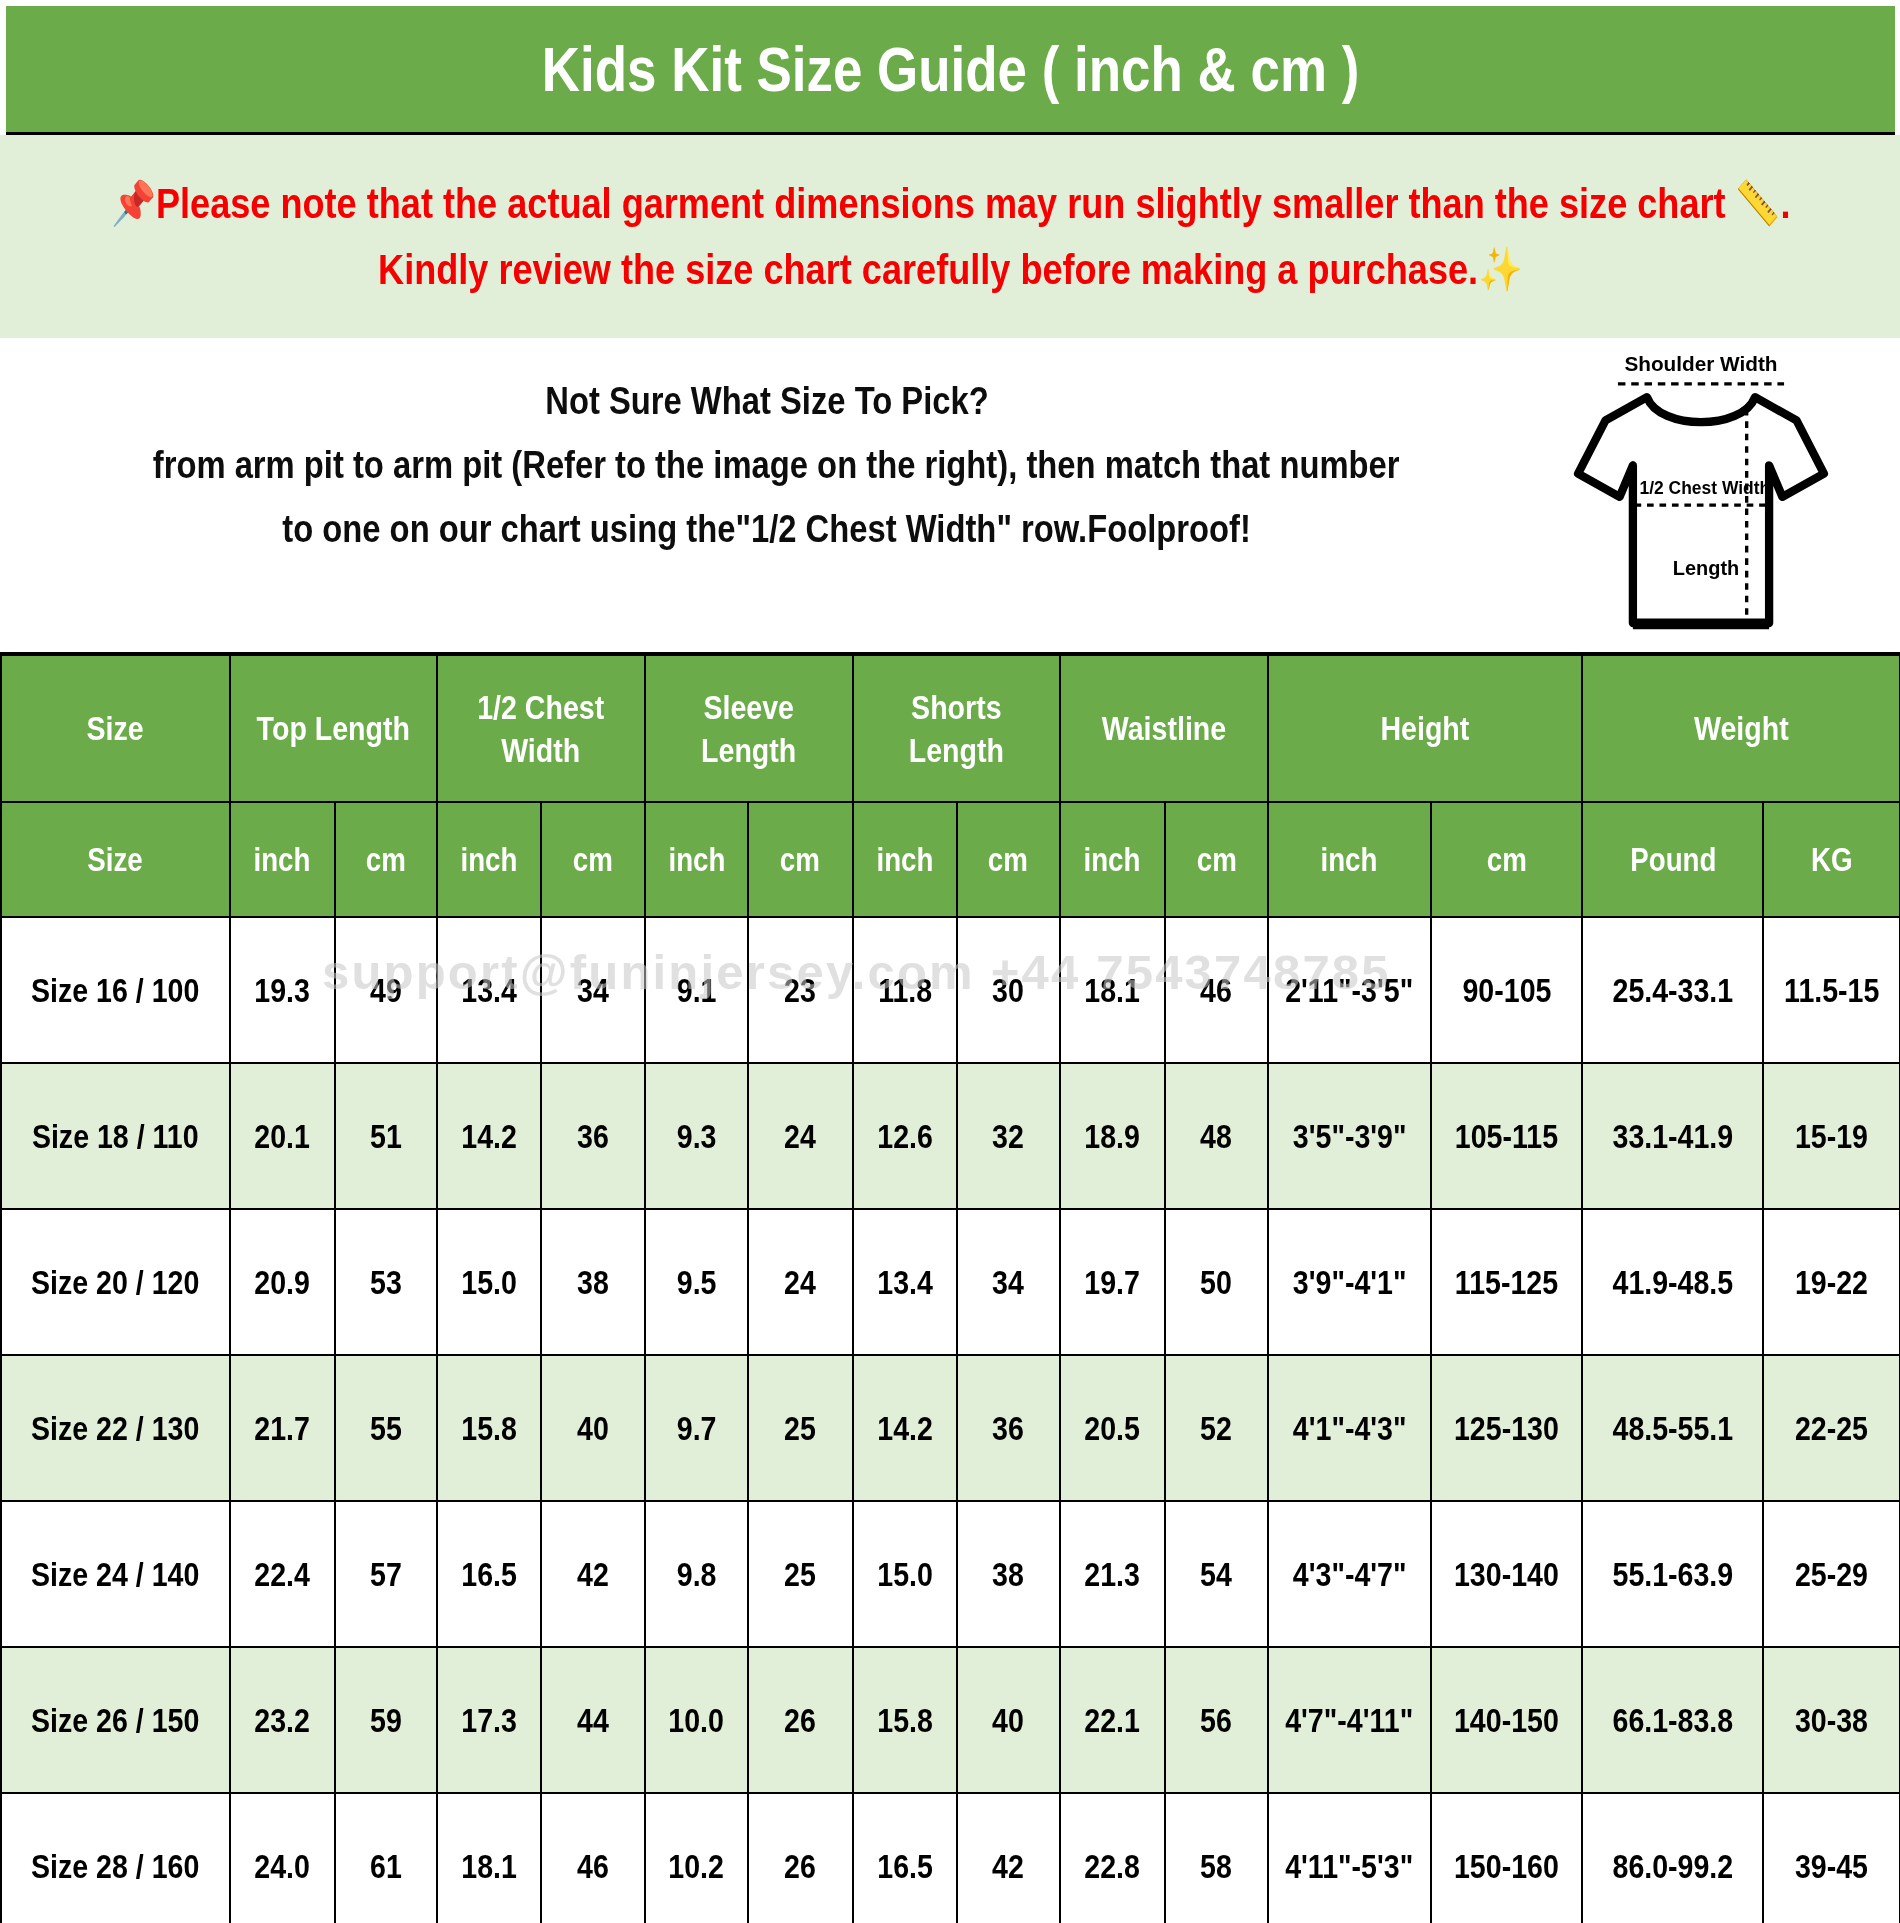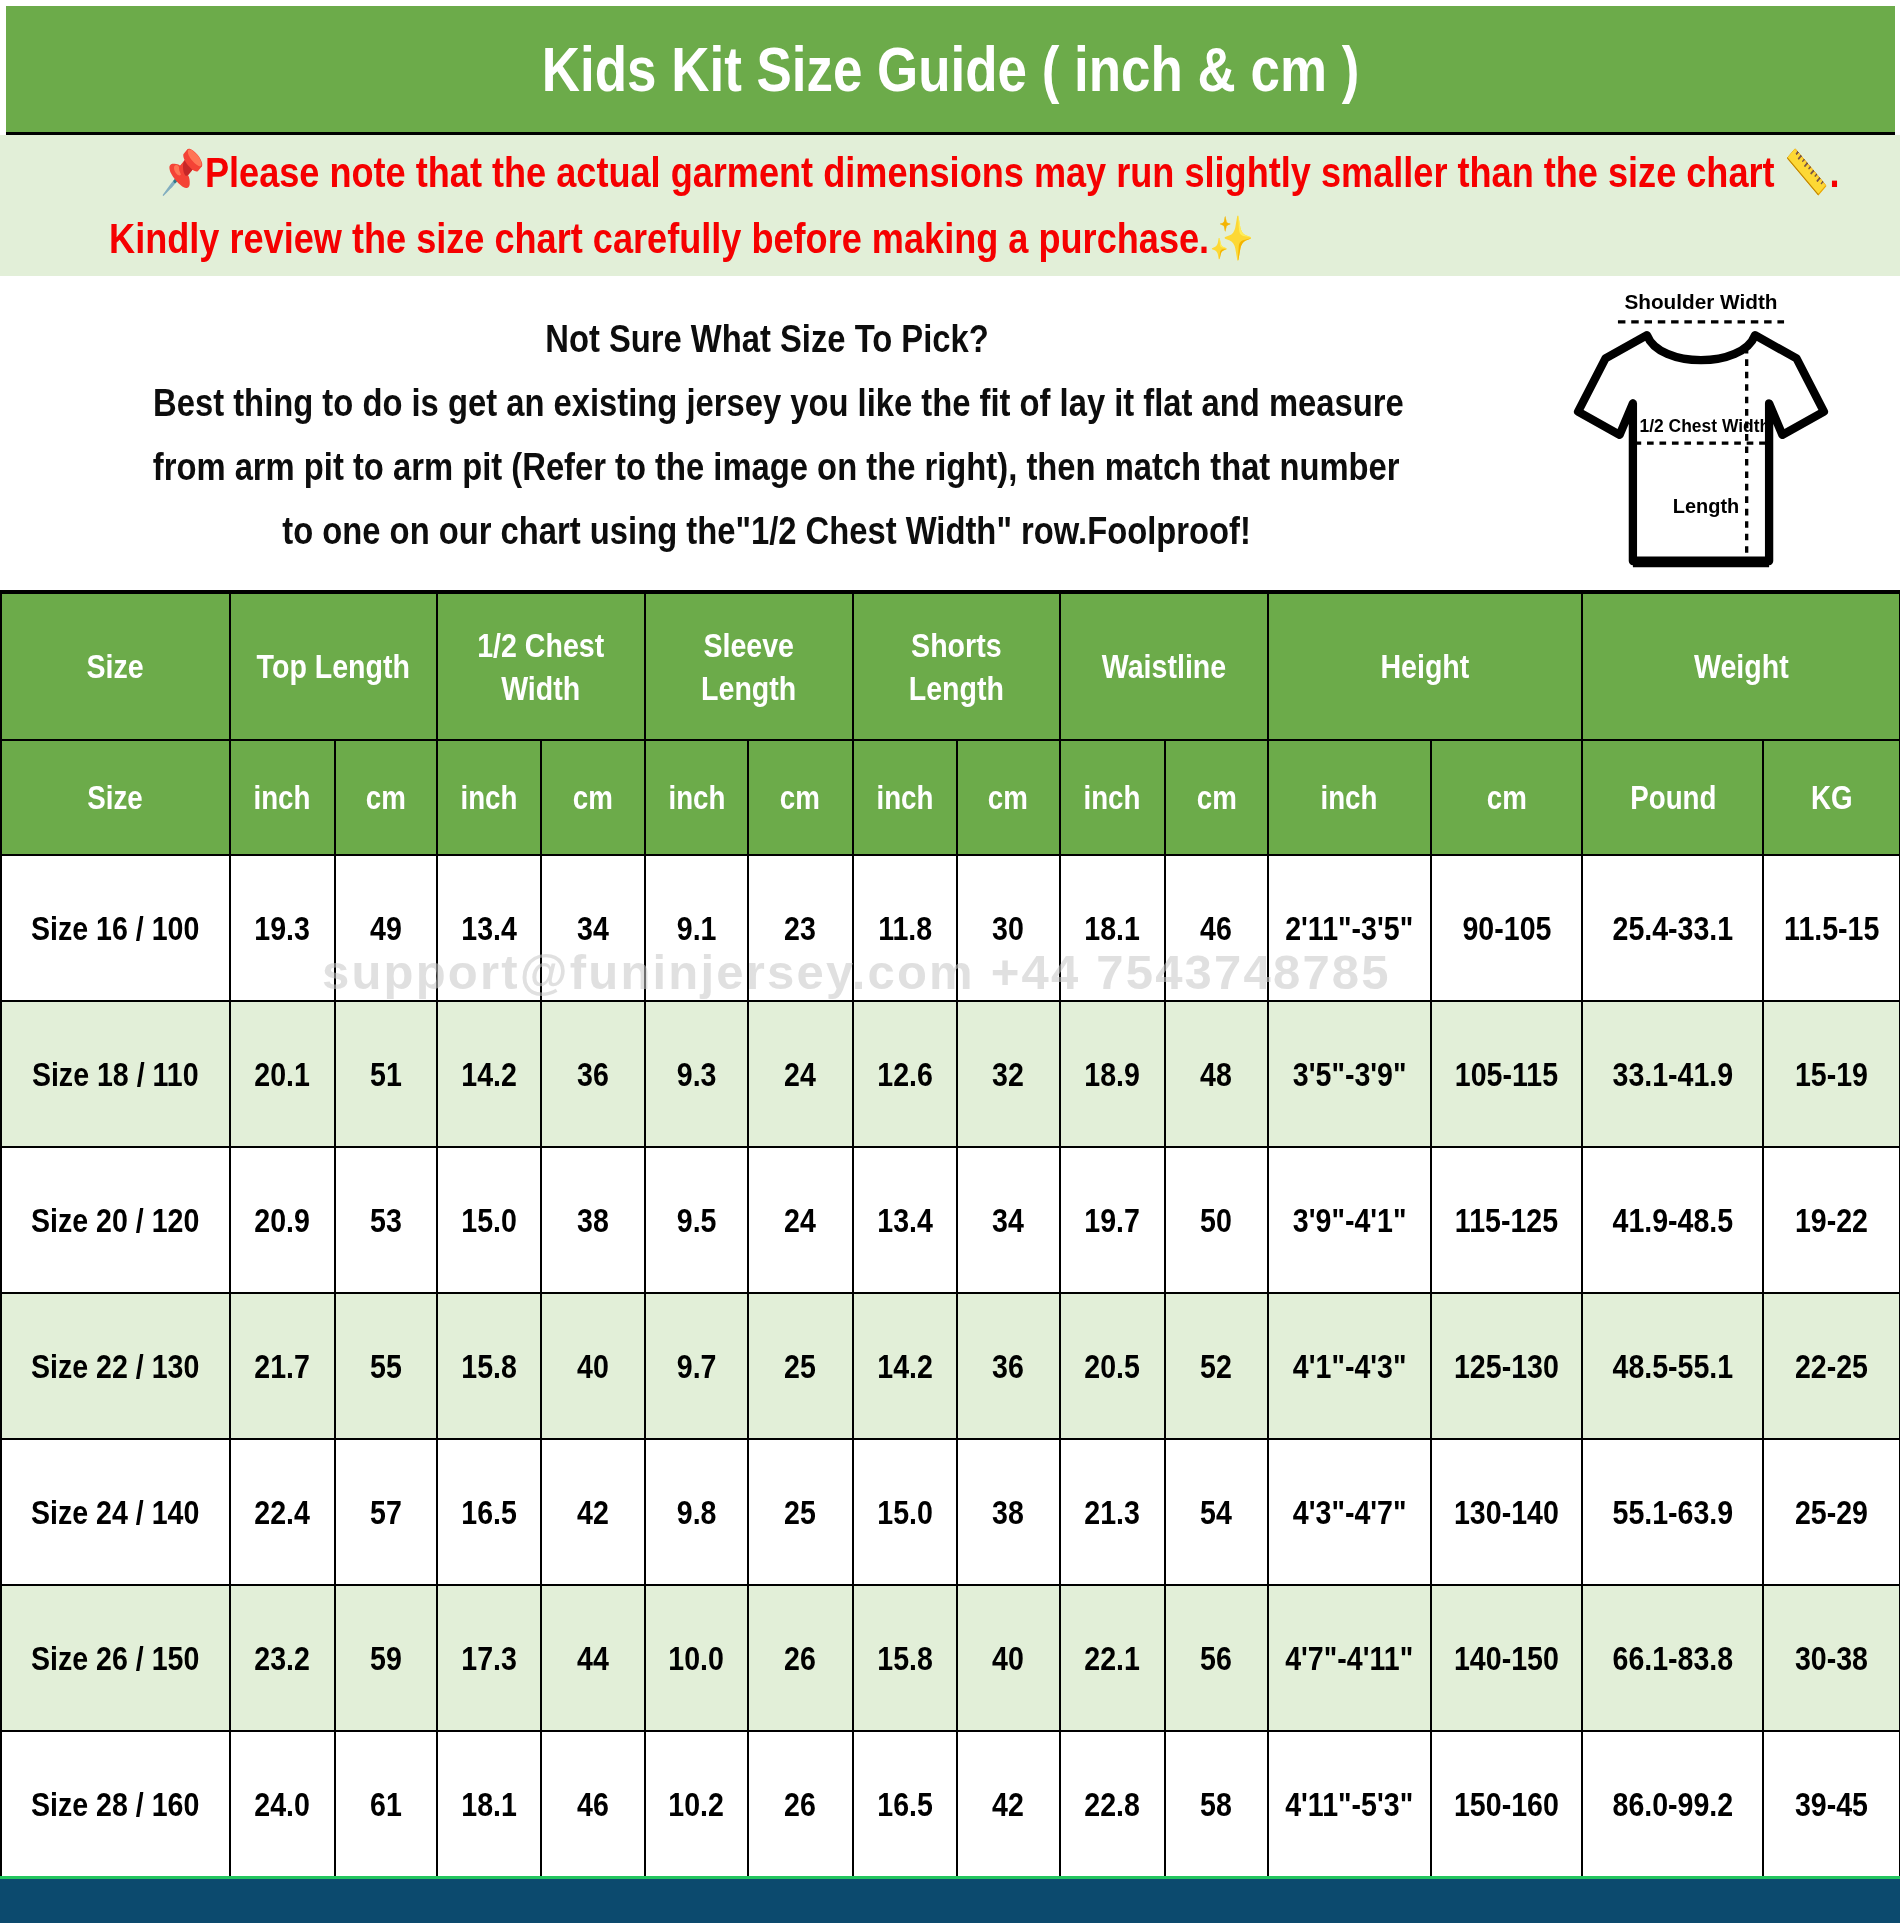--- a/index.html
+++ b/index.html
@@ -12,22 +12,22 @@
   
   .top-pad { padding:6px 6px 0 6px; background:#fff; }
   .title-band {
     background:#6cab4a; height:126px; display:flex; align-items:center; justify-content:center;
     border-bottom:3px solid #000; box-sizing:content-box;
   }
   .title-band h1 { margin:0; color:#ffffff; font-size:63px; font-weight:bold; letter-spacing:0px; }
 
   
   .notice-band {
-    background:#e2efd8; height:141px; display:flex; flex-direction:column;
-    align-items:flex-start; justify-content:center; gap:19.4px;
+    background:#e2efd8; height:203px; display:flex; flex-direction:column;
+    align-items:center; justify-content:center; gap:19.4px;
   }
   .notice-line { color:#f50000; font-size:43px; font-weight:bold; text-align:center; line-height:1.1; }
 
   
   .howto { height:314px; display:flex; background:#fff; }
   .howto-text {
     width:1466px; padding-top:31px; text-align:center;
     font-size:39px; font-weight:bold; color:#0d0d0d; line-height:64px;margin-left:34px;
   }
   .tshirt-wrap { flex:1; display:flex; align-items:flex-start; justify-content:center; padding-top:10.5px; }
@@ -76,21 +76,20 @@
       <span class="cond"><span>📌</span><span>Please note that the actual garment dimensions may run slightly smaller than the size chart </span><span>📏</span><span>.</span></span>
     </div>
     <div class="notice-line">
       <span class="cond"><span>Kindly review the size chart carefully before making a purchase.</span><span>✨</span></span>
     </div>
   </div>
 
   <div class="howto">
     <div class="howto-text">
       <div><span class="cond">Not Sure What Size To Pick?</span></div>
-      <div><span class="cond">Best thing to do is get an existing jersey you like the fit of lay it flat and measure</span></div>
       <div><span class="cond">from arm pit to arm pit (Refer to the image on the right), then match that number</span></div>
       <div><span class="cond">to one on our chart using the"1/2 Chest Width" row.Foolproof!</span></div>
     </div>
     <div class="tshirt-wrap">
       <svg viewBox="0 0 320 360">
         <text x="160" y="26" text-anchor="middle" font-size="25" font-weight="bold" fill="#000">Shoulder Width</text>
         <line x1="60" y1="42" x2="260" y2="42" stroke="#000" stroke-width="4" stroke-dasharray="9 7"></line>
         <path d="M95,58 L45,86 L12,150 L62,178 L78,140 L78,330 L242,330 L242,140 L258,178 L308,150 L275,86 L225,58
                  C210,98 110,98 95,58 Z" fill="#ffffff" stroke="#000" stroke-width="10" stroke-linejoin="round"></path>
         <line x1="78" y1="331" x2="242" y2="331" stroke="#000" stroke-width="13"></line>

